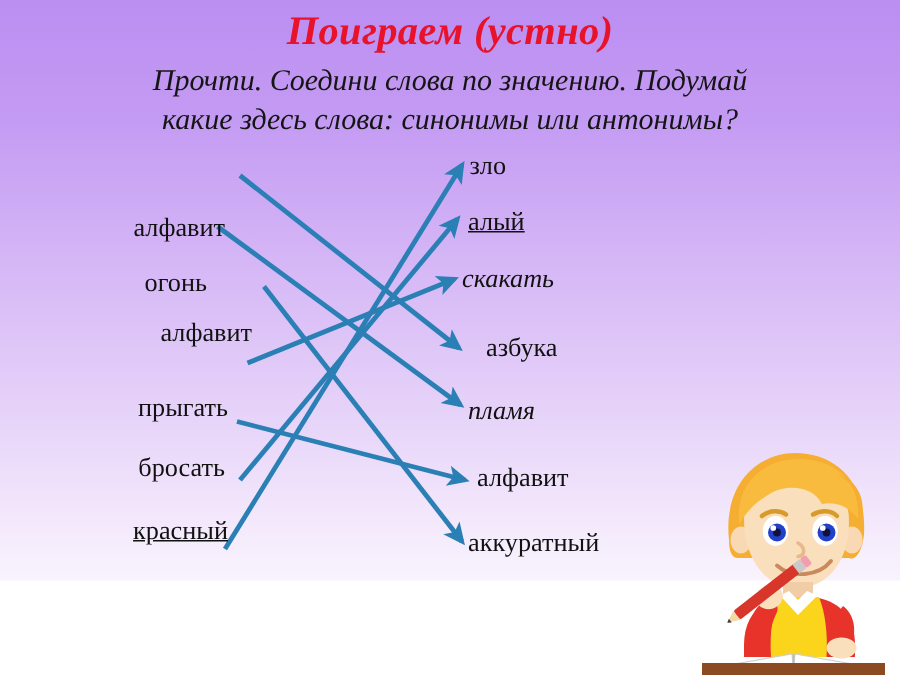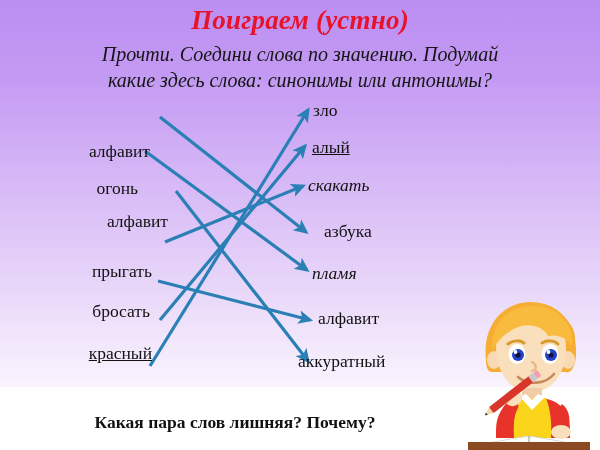--- a/index.html
+++ b/index.html
@@ -145,25 +145,24 @@
       <div class="word col-left" style="right: 460px; top: 352px;">добро</div>
     </div>
 
   <div id="right-words">
       <div class="word col-right" style="left: 313px; top: 102px;">зло</div>
       <div class="word col-right" style="left: 312px; top: 139px; text-decoration: underline;">алый</div>
       <div class="word col-right" style="left: 308px; top: 177px; font-style: italic;">скакать</div>
       <div class="word col-right" style="left: 324px; top: 223px;">азбука</div>
       <div class="word col-right" style="left: 312px; top: 265px; font-style: italic;">пламя</div>
       <div class="word col-right" style="left: 318px; top: 310px;">алфавит</div>
-      <div class="word col-right" style="left: 298px; top: 353px;">аккуратный</div>
+      <div class="word col-right" style="left: 312px; top: 353px;">аккуратный</div>
     </div>
 
   <div id="bottom-band"></div>
-  <div id="bottom-question">Какая пара слов лишняя? Почему?</div>
 
   <svg id="boy" viewBox="0 0 134 156" width="134" height="156">
 
     <path d="M24 66 C20 28, 44 8, 68 8 C94 8, 116 26, 114 62 C113 74, 108 80, 104 78 L30 78 C26 78, 24 74, 24 66 Z" fill="#f5ad32"></path>
 
     <ellipse cx="32" cy="66" rx="7" ry="9" fill="#f8d9b4"></ellipse>
     <ellipse cx="106" cy="66" rx="7" ry="9" fill="#f8d9b4"></ellipse>
 
     <path d="M34 52 C34 30, 50 20, 69 20 C90 20, 104 32, 104 54 C104 80, 90 98, 69 98 C48 98, 34 78, 34 52 Z" fill="#fadfbd"></path>
 

